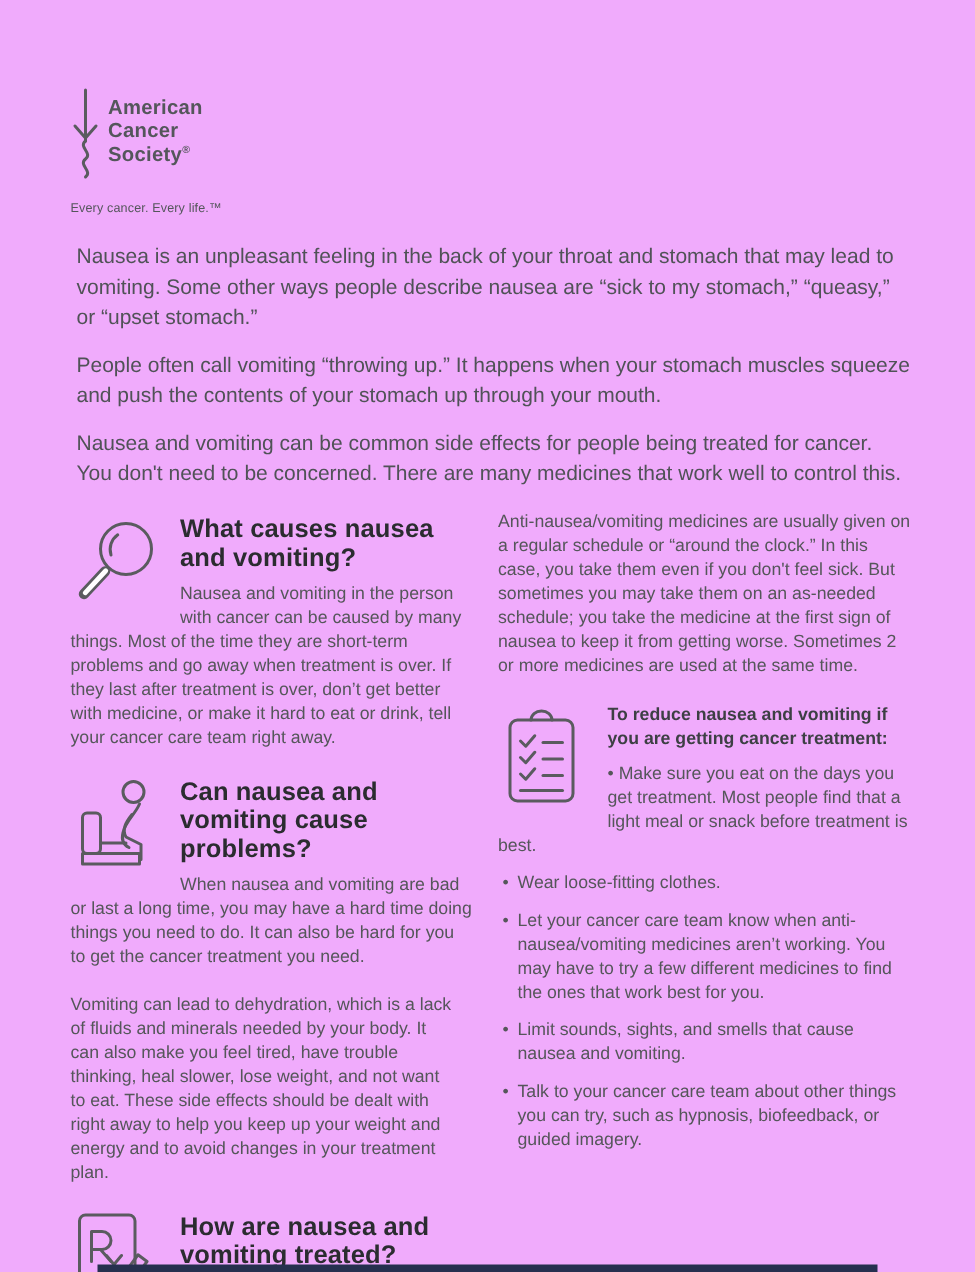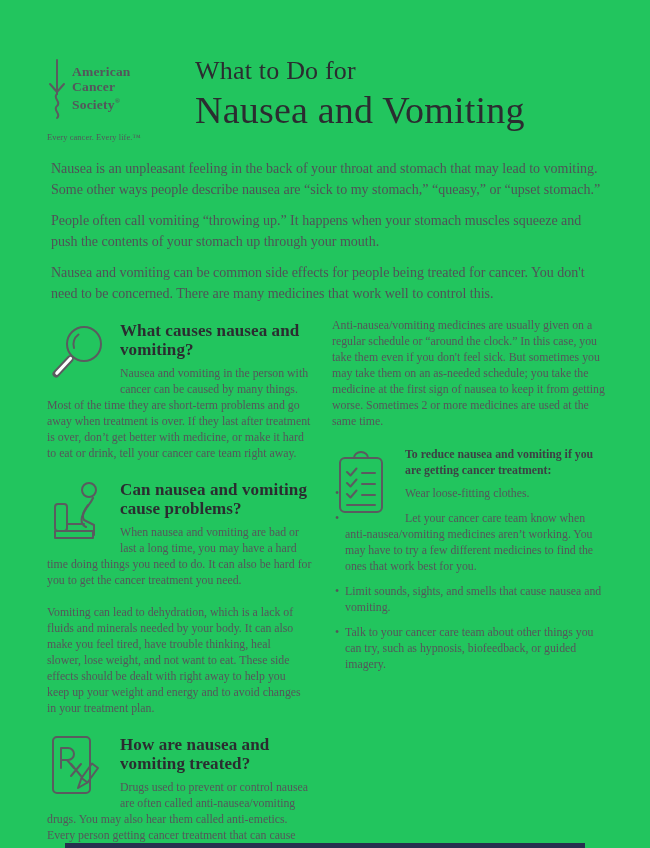--- a/index.html
+++ b/index.html
@@ -1,19 +1,19 @@
 <!DOCTYPE html>
 <html><head>
 <meta charset="utf-8">
 <style>
   html,body { margin:0; padding:0; background:#e8e8e8; }
   .page {
     position:relative; width:650px; height:848px; margin:0 auto;
-    background:#22c55e; overflow:hidden;
-    font-family:Liberation Serif, serif; color:#55565a;
+    background:#f0abfc; overflow:hidden;
+    font-family:Liberation Sans, sans-serif; color:#55565a;
   }
   .content { padding:56px 42px 0 47px; }
 
   
   .header { display:flex; gap:16px; align-items:flex-start; }
   .logo-block { width:132px; flex:0 0 132px; }
   .logo-row { display:flex; gap:5px; align-items:flex-start; }
   .sword svg { display:block; }
   .logo-name { font-weight:700; font-size:13.5px; line-height:14.5px; color:#54565b; letter-spacing:.2px; padding-top:9px; }
   .reg { font-size:7px; vertical-align:super; }
@@ -73,24 +73,20 @@
               </g>
             </svg>
           </span>
           <div class="logo-name">
             <div><span>American</span></div>
             <div><span>Cancer</span></div>
             <div><span>Society</span><span class="reg">®</span></div>
           </div>
         </div>
         <div class="tagline">Every cancer. Every life.™</div>
-      </div>
-      <div class="title-block">
-        <div class="title1">What to Do for</div>
-        <div class="title2">Nausea and Vomiting</div>
       </div>
     </div>
 
     <div class="intro">
       <p>Nausea is an unpleasant feeling in the back of your throat and stomach that may lead to vomiting. Some other ways people describe nausea are “sick to my stomach,” “queasy,” or “upset stomach.”</p>
       <p>People often call vomiting “throwing up.” It happens when your stomach muscles squeeze and push the contents of your stomach up through your mouth.</p>
       <p>Nausea and vomiting can be common side effects for people being treated for cancer. You don't need to be concerned. There are many medicines that work well to control this.</p>
     </div>
 
     <div class="columns">
@@ -163,20 +159,21 @@
                 <line x1="30" y1="25" x2="43" y2="25"></line>
                 <line x1="30" y1="36" x2="43" y2="36"></line>
                 <line x1="30" y1="47" x2="43" y2="47"></line>
                 <line x1="15" y1="57" x2="43" y2="57"></line>
               </g>
             </svg>
           </span>
           <div class="lead-bold">To reduce nausea and vomiting if you are getting cancer treatment:</div>
 
           <div>
+            <div class="bullet-first">Make sure you eat on the days you get treatment. Most people find that a light meal or snack before treatment is best.</div>
             <div class="bullet">Wear loose-fitting clothes.</div>
             <div class="bullet">Let your cancer care team know when anti-nausea/vomiting medicines aren’t working. You may have to try a few different medicines to find the ones that work best for you.</div>
             <div class="bullet">Limit sounds, sights, and smells that cause nausea and vomiting.</div>
             <div class="bullet">Talk to your cancer care team about other things you can try, such as hypnosis, biofeedback, or guided imagery.</div>
           </div>
         </div>
 
       </div>
     </div>
   </div>

